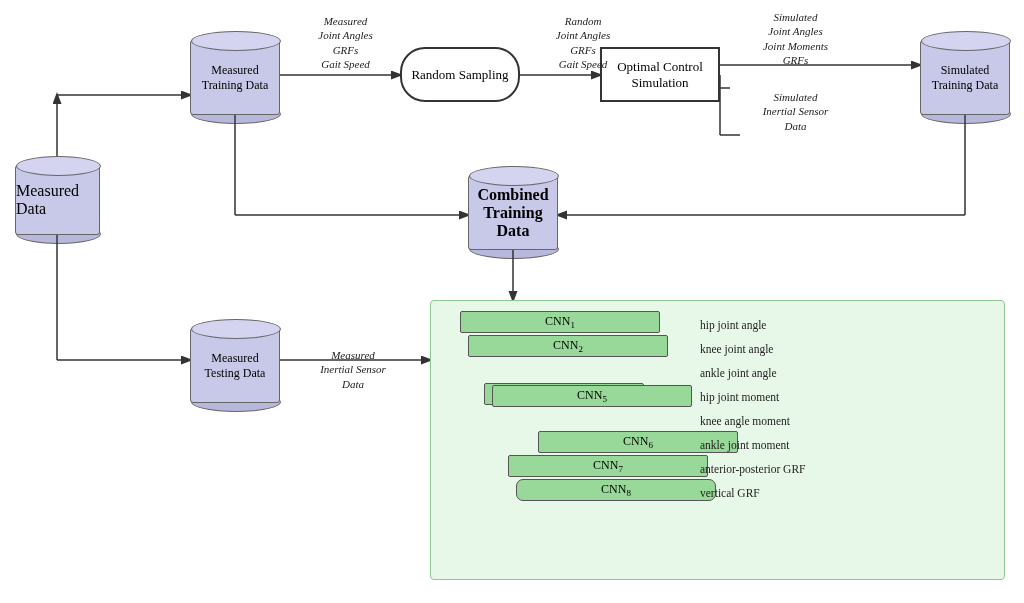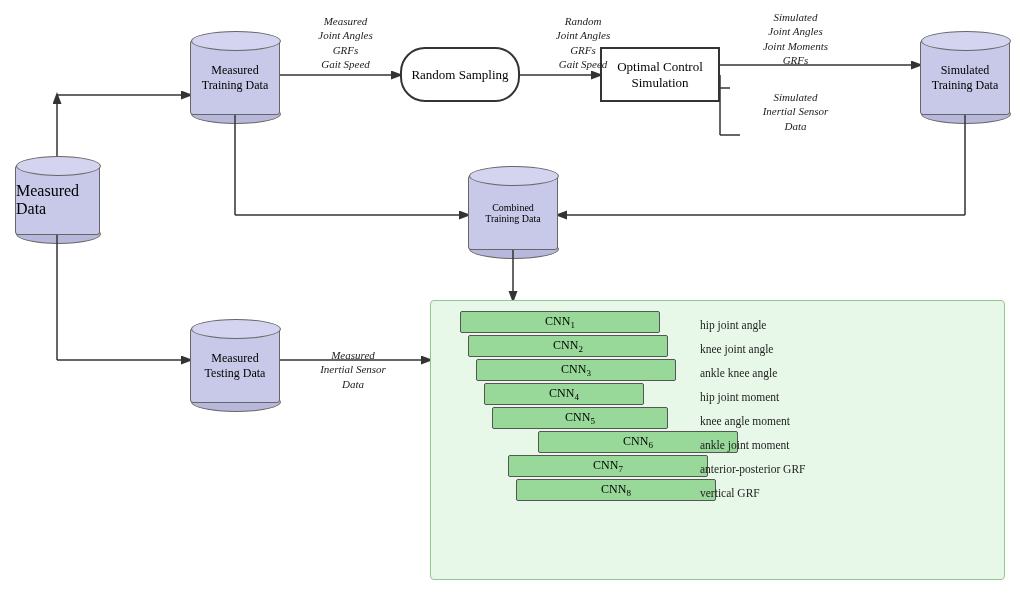--- a/index.html
+++ b/index.html
@@ -151,21 +151,21 @@
 
   <div style="position:absolute;left:190px;top:30px;width:90px;height:95px;">
     <div style="position:relative;width:90px;height:75px;background:#c8c8e8;border:1.5px solid #666;border-radius:3px;display:flex;align-items:center;justify-content:center;text-align:center;font-size:12px;margin-top:10px;">
       <div style="position:absolute;top:-10px;left:0;width:90px;height:20px;background:#d4d4f0;border:1.5px solid #666;border-radius:50%;"></div>
       <span>Measured<br>Training Data</span>
       <div style="position:absolute;bottom:-10px;left:0;width:90px;height:20px;background:#b8b8dc;border:1.5px solid #666;border-radius:50%;z-index:-1;"></div>
     </div>
   </div>
 
   <div style="position:absolute;left:468px;top:165px;width:90px;height:95px;">
-    <div style="position:relative;width:90px;height:75px;background:#c8c8e8;border:1.5px solid #666;border-radius:3px;display:flex;align-items:center;justify-content:center;text-align:center;font-size:10px;margin-top:10px;">
+    <div style="position:relative;width:90px;height:75px;background:#c8c8e8;border:1.5px solid #666;border-radius:3px;display:flex;align-items:center;justify-content:center;text-align:center;font-size:16px;margin-top:10px;font-weight:bold;">
       <div style="position:absolute;top:-10px;left:0;width:90px;height:20px;background:#d4d4f0;border:1.5px solid #666;border-radius:50%;"></div>
       <span>Combined<br>Training Data</span>
       <div style="position:absolute;bottom:-10px;left:0;width:90px;height:20px;background:#b8b8dc;border:1.5px solid #666;border-radius:50%;z-index:-1;"></div>
     </div>
   </div>
 
   <div style="position:absolute;left:920px;top:30px;width:90px;height:95px;">
     <div style="position:relative;width:90px;height:75px;background:#c8c8e8;border:1.5px solid #666;border-radius:3px;display:flex;align-items:center;justify-content:center;text-align:center;font-size:12px;margin-top:10px;">
       <div style="position:absolute;top:-10px;left:0;width:90px;height:20px;background:#d4d4f0;border:1.5px solid #666;border-radius:50%;"></div>
       <span>Simulated<br>Training Data</span>
@@ -213,46 +213,43 @@
   </div>
 
   <div class="cnn-box" style="left:460px;top:311px;width:200px;height:22px;">
     <span>CNN<span class="subscript">1</span></span>
   </div>
 
   <div class="cnn-box" style="left:468px;top:335px;width:200px;height:22px;">
     <span>CNN<span class="subscript">2</span></span>
   </div>
 
-  <div class="cnn-box" style="left:476px;top:359px;width:200px;height:22px;">
-    <span>CNN<span class="subscript">3</span></span>
-  </div>
 
   <div class="cnn-box" style="left:484px;top:383px;width:160px;height:22px;">
     <span>CNN<span class="subscript">4</span></span>
   </div>
 
-  <div class="cnn-box" style="left:492px;top:407px;width:176px;height:22px;">
+  <div class="cnn-box" style="left:492px;top:385px;width:200px;height:22px;">
     <span>CNN<span class="subscript">5</span></span>
   </div>
 
   <div class="cnn-box" style="left:500px;top:431px;width:200px;height:22px;margin-left:38px;">
     <span>CNN<span class="subscript">6</span></span>
   </div>
 
   <div class="cnn-box" style="left:508px;top:455px;width:200px;height:22px;">
     <span>CNN<span class="subscript">7</span></span>
   </div>
 
-  <div class="cnn-box" style="left:516px;top:479px;width:200px;height:22px;">
+  <div class="cnn-box" style="left:516px;top:479px;width:200px;height:22px;border-radius:7px;">
     <span>CNN<span class="subscript">8</span></span>
   </div>
 
   <div class="output-label" style="left:700px;top:319px;">hip joint angle</div>
   <div class="output-label" style="left:700px;top:343px;">knee joint angle</div>
-  <div class="output-label" style="left:700px;top:367px;">ankle knee angle</div>
+  <div class="output-label" style="left:700px;top:367px;">ankle joint angle</div>
   <div class="output-label" style="left:700px;top:391px;">hip joint moment</div>
   <div class="output-label" style="left:700px;top:415px;">knee angle moment</div>
   <div class="output-label" style="left:700px;top:439px;">ankle joint moment</div>
   <div class="output-label" style="left:700px;top:463px;">anterior-posterior GRF</div>
   <div class="output-label" style="left:700px;top:487px;">vertical GRF</div>
 
 </div>
 
 </body></html>

